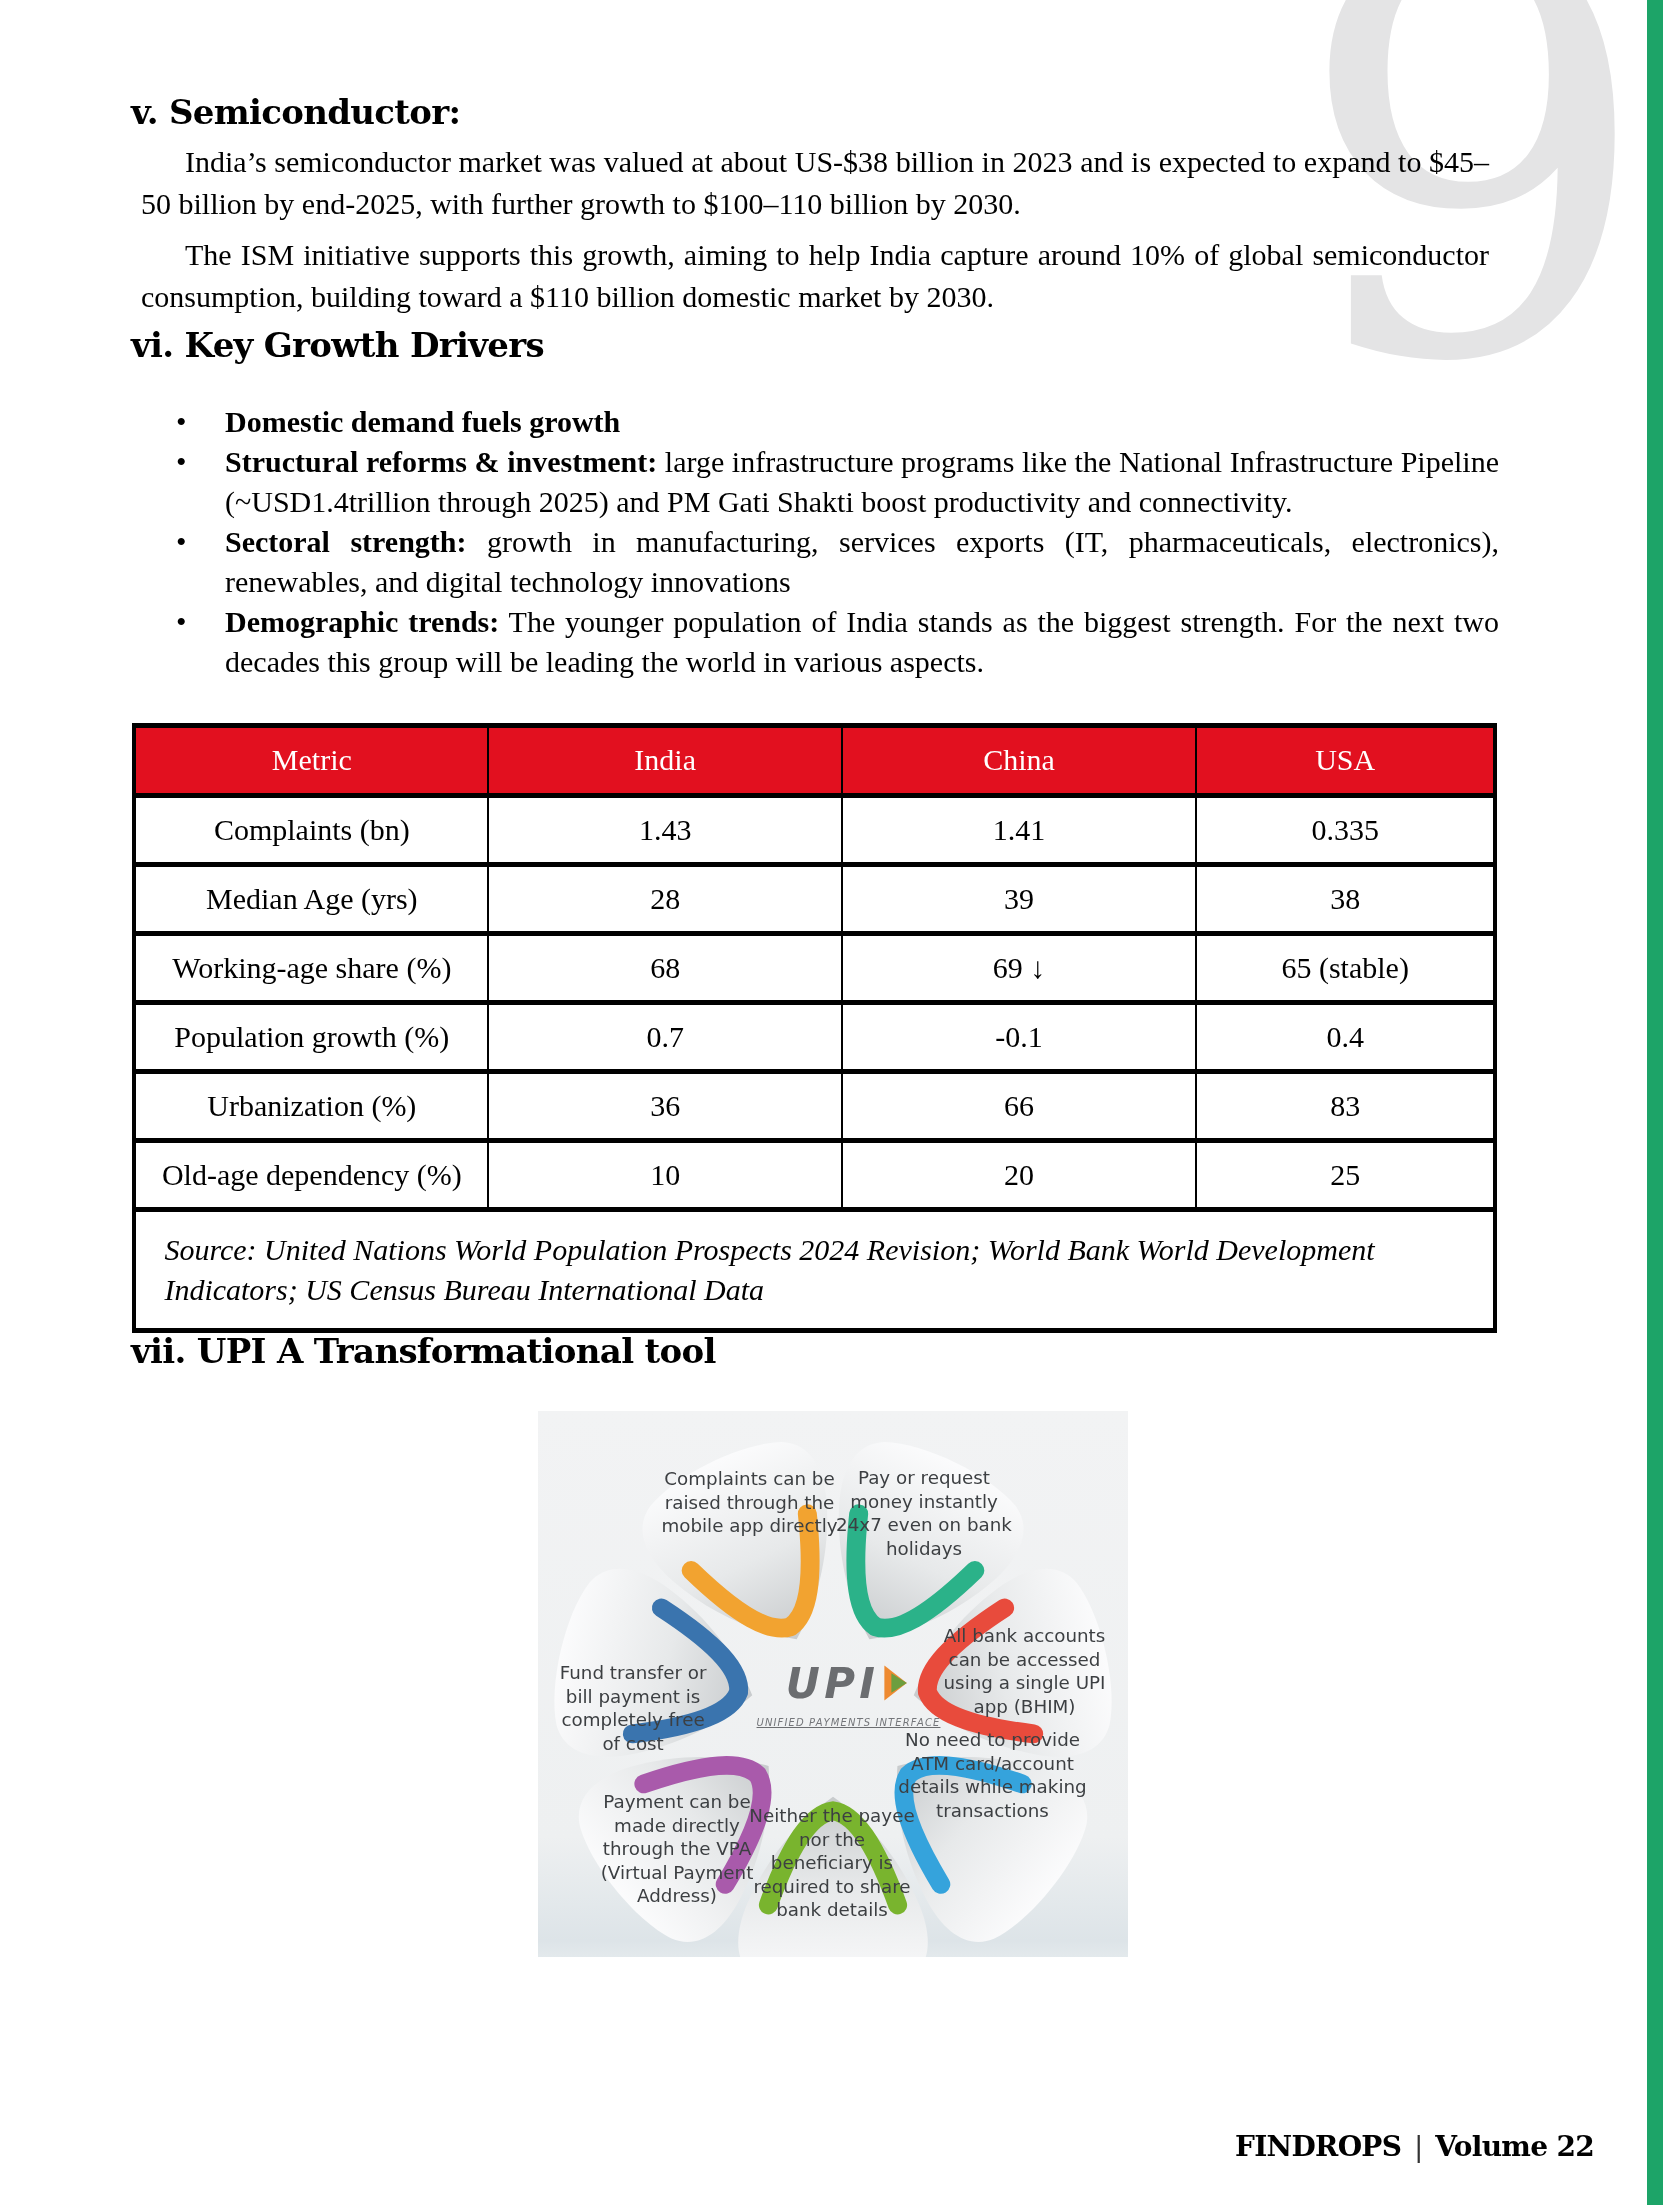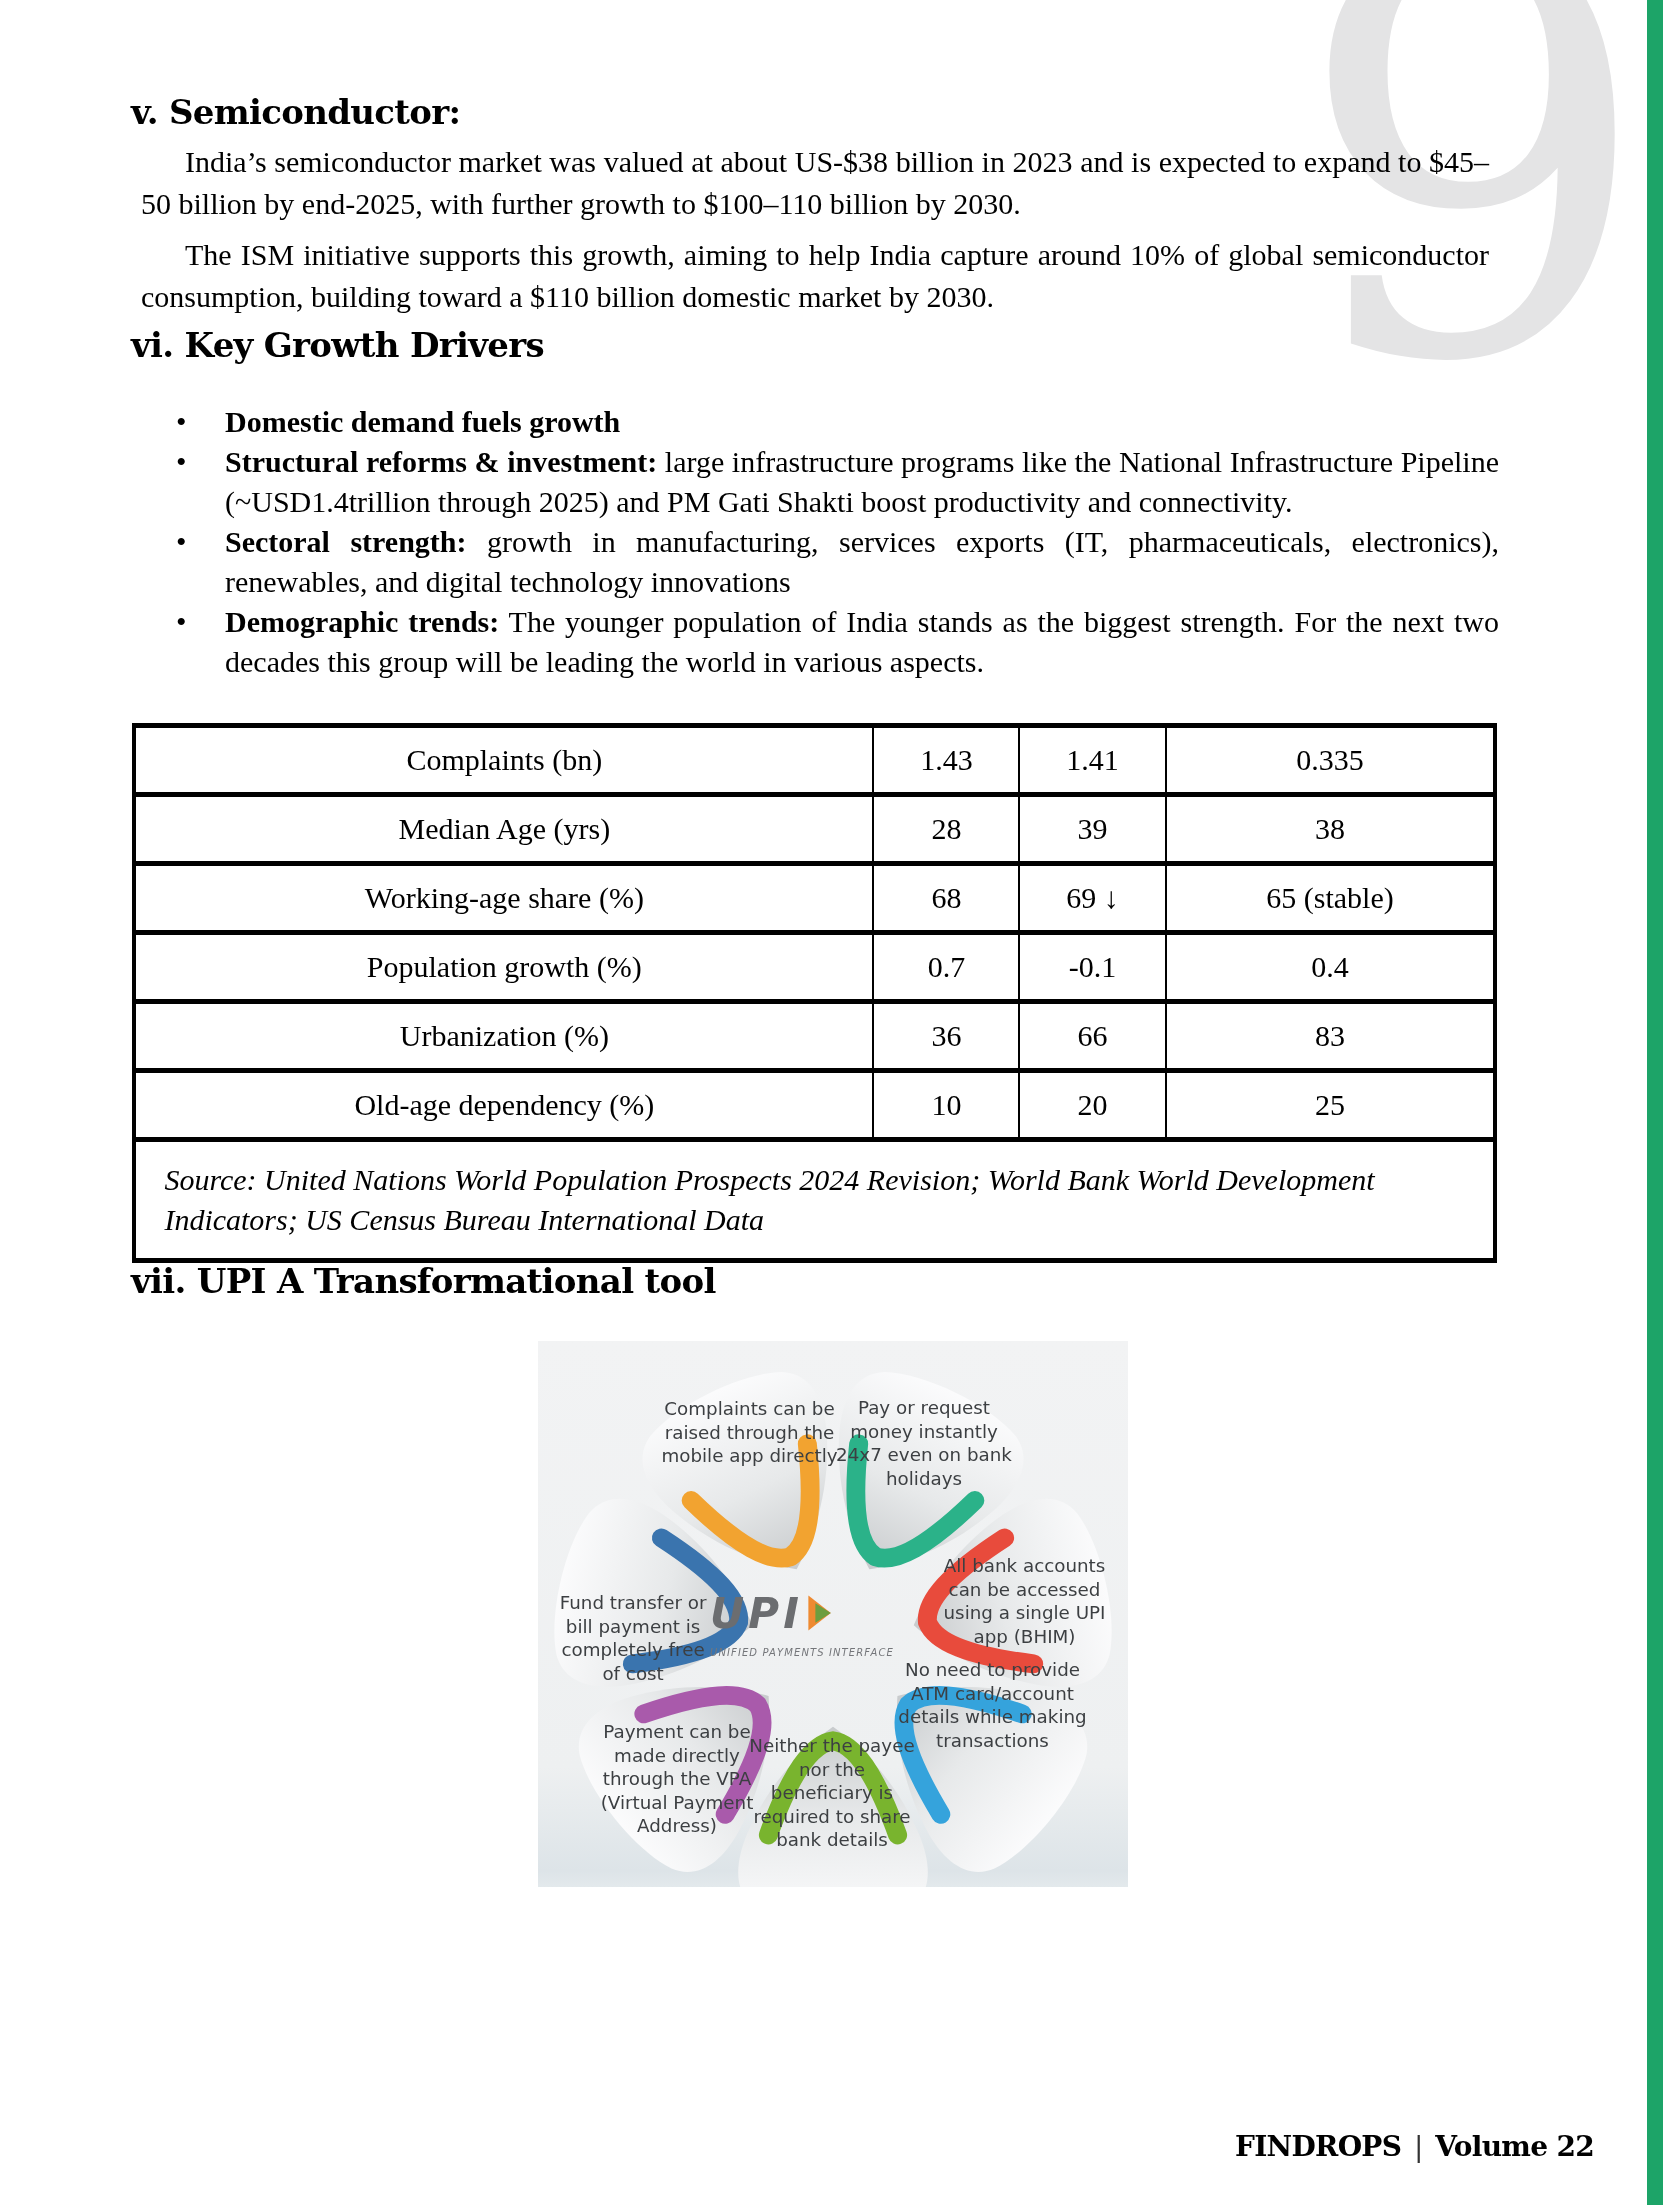--- a/index.html
+++ b/index.html
@@ -42,22 +42,22 @@
 
   .h-vii{margin-top:44px;}
 
   .diagram{position:relative;margin-top:41px;margin-left:407px;width:590px;height:546px;
       background:linear-gradient(180deg,#f2f3f4 0%,#eef0f1 78%,#dde4e8 97%,#e3e9ec 100%);
       overflow:hidden;}
   .diagram svg.wheel{position:absolute;left:0;top:0;}
   .seg-label{position:absolute;font-family:"DejaVu Sans", sans-serif;font-size:18.3px;line-height:1.28;
       color:#3c3f42;text-align:center;font-weight:500;}
 
-  .upi-logo{position:absolute;left:172px;top:252px;width:233px;text-align:left;
-      font-family:"DejaVu Sans", sans-serif;color:#6b6d70;}
+  .upi-logo{position:absolute;left:194px;top:252px;width:233px;text-align:center;
+      font-family:"DejaVu Sans", sans-serif;color:#6b6d70;text-decoration:underline;}
   .upi-word{font-size:42px;font-weight:bold;font-style:italic;letter-spacing:4.2px;line-height:1;
       display:inline-block;vertical-align:middle;}
   .upi-arrow{display:inline-block;vertical-align:middle;margin-left:4.2px;}
   .upi-sub{margin-top:12px;font-size:10px;font-style:italic;letter-spacing:1.1px;color:#74767a;}
 
   .footer{position:absolute;top:2130px;right:70px;z-index:2;
       font-family:"DejaVu Serif", serif;font-weight:bold;font-size:28px;letter-spacing:-0.7px;}
   .footer .sep{font-weight:normal;padding:0 12.7px;color:#333;}
 </style>
 </head>
@@ -89,20 +89,26 @@
       <b>Sectoral strength:</b><span> growth in manufacturing, services exports (IT, pharmaceuticals, electronics), renewables, and digital technology innovations</span>
     </li>
     <li>
       <span class="bullet-dot">•</span>
       <b>Demographic trends:</b><span> The younger population of India stands as the biggest strength. For the next two decades this group will be leading the world in various aspects.</span>
     </li>
   </ul>
 
   <table class="demo">
     <tbody>
+        <tr>
+      <th class="c0">Metric</th>
+      <th class="c1">India</th>
+      <th class="c2">China</th>
+      <th class="c3">USA</th>
+    </tr>
     <tr>
       <td>Complaints (bn)</td>
       <td>1.43</td>
       <td>1.41</td>
       <td>0.335</td>
     </tr>
     <tr>
       <td>Median Age (yrs)</td>
       <td>28</td>
       <td>39</td>

